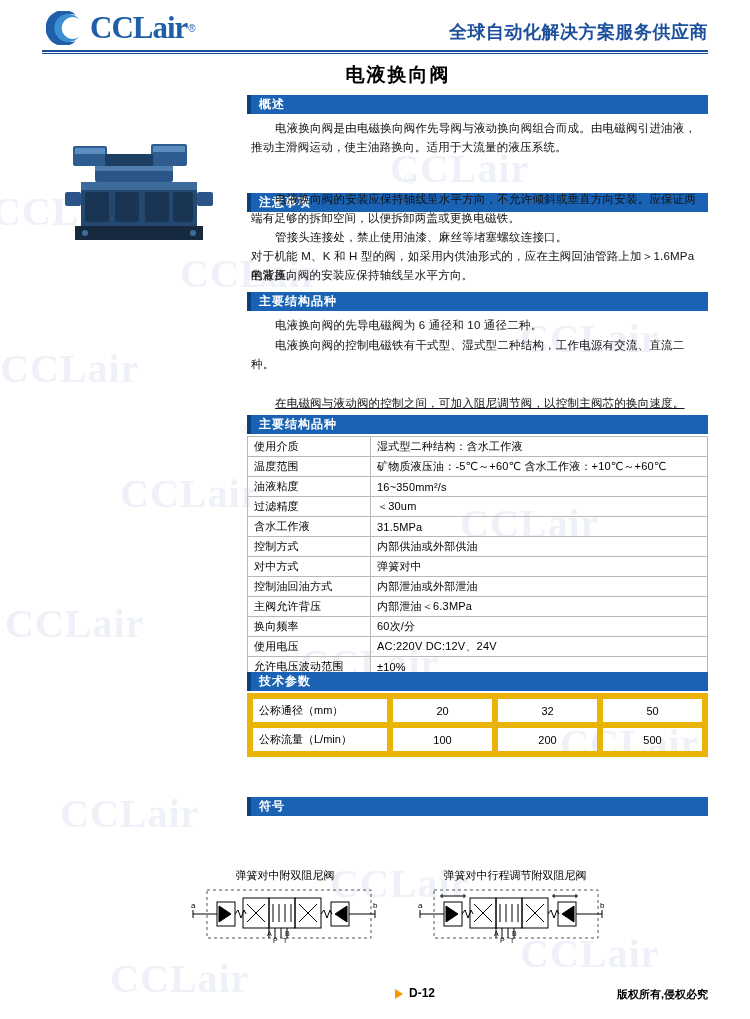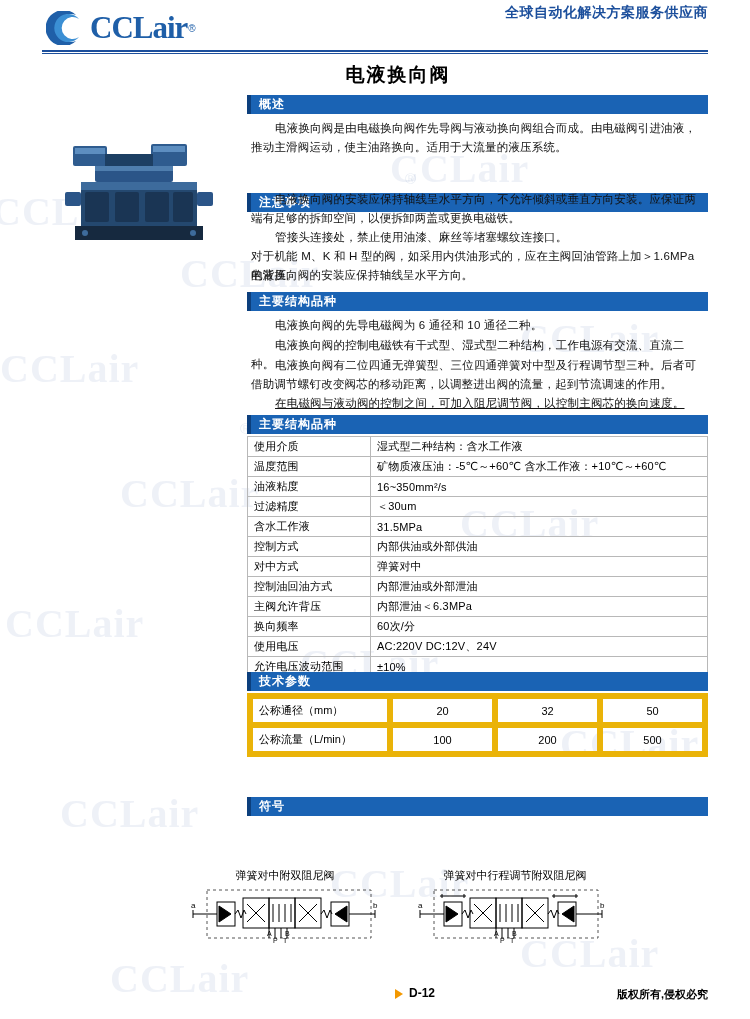--- a/index.html
+++ b/index.html
@@ -36,22 +36,22 @@
   .header{position:absolute;left:0;top:0;width:750px;height:52px;}
   .logo{position:absolute;left:46px;top:10px;display:flex;align-items:center;}
   .logo svg{display:block;}
   .logo-text{
     font-family:"Liberation Serif","DejaVu Serif",serif;
     font-size:31px;font-weight:bold;color:#1f5fa8;letter-spacing:-1px;
     margin-left:2px;
   }
   .logo-reg{font-size:10px;vertical-align:super;color:#1f5fa8;margin-left:1px;}
   .header-slogan{
-    position:absolute;right:42px;top:4px;
-    font-size:14px;font-weight:bold;color:#1c4f9c;
+    position:absolute;right:42px;top:20px;
+    font-size:18px;font-weight:bold;color:#1c4f9c;
     letter-spacing:0.5px;
     text-align:center;
   }
   .header-rule{
     position:absolute;left:42px;top:50px;width:666px;height:2px;background:#1c4f9c;
   }
   .header-rule2{
     position:absolute;left:42px;top:53px;width:666px;height:1px;background:#1c4f9c;
   }
 
@@ -211,21 +211,20 @@
   <div class="para indent" style="left:251px;top:228px;width:454px;">管接头连接处，禁止使用油漆、麻丝等堵塞螺纹连接口。</div>
   <div class="para" style="left:251px;top:247px;width:454px;">对于机能 M、K 和 H 型的阀，如采用内供油形式的，应在主阀回油管路上加＞1.6MPa 的背压。</div>
   <div class="para" style="left:251px;top:266px;width:454px;">电液换向阀的安装应保持轴线呈水平方向。</div>
 
   <div class="bar" style="top:292px;">
     <div class="bar-accent"></div>
     <div class="bar-label">主要结构品种</div>
   </div>
   <div class="para indent" style="left:251px;top:316px;width:454px;">电液换向阀的先导电磁阀为 6 通径和 10 通径二种。</div>
   <div class="para indent" style="left:251px;top:336px;width:454px;">电液换向阀的控制电磁铁有干式型、湿式型二种结构，工作电源有交流、直流二种。</div>
-  <div class="para indent" style="left:251px;top:356px;width:454px;">电液换向阀有二位四通无弹簧型、三位四通弹簧对中型及行程调节型三种。后者可借助调节螺钉改变阀芯的移动距离，以调整进出阀的流量，起到节流调速的作用。</div>
   <div class="para indent" style="left:251px;top:394px;width:454px;text-decoration:underline;">在电磁阀与液动阀的控制之间，可加入阻尼调节阀，以控制主阀芯的换向速度。</div>
 
   <div class="bar" style="top:415px;">
     <div class="bar-accent"></div>
     <div class="bar-label">主要结构品种</div>
   </div>
 
   <table class="spec-table" style="top:436px;">
     <tbody>
       <tr>

